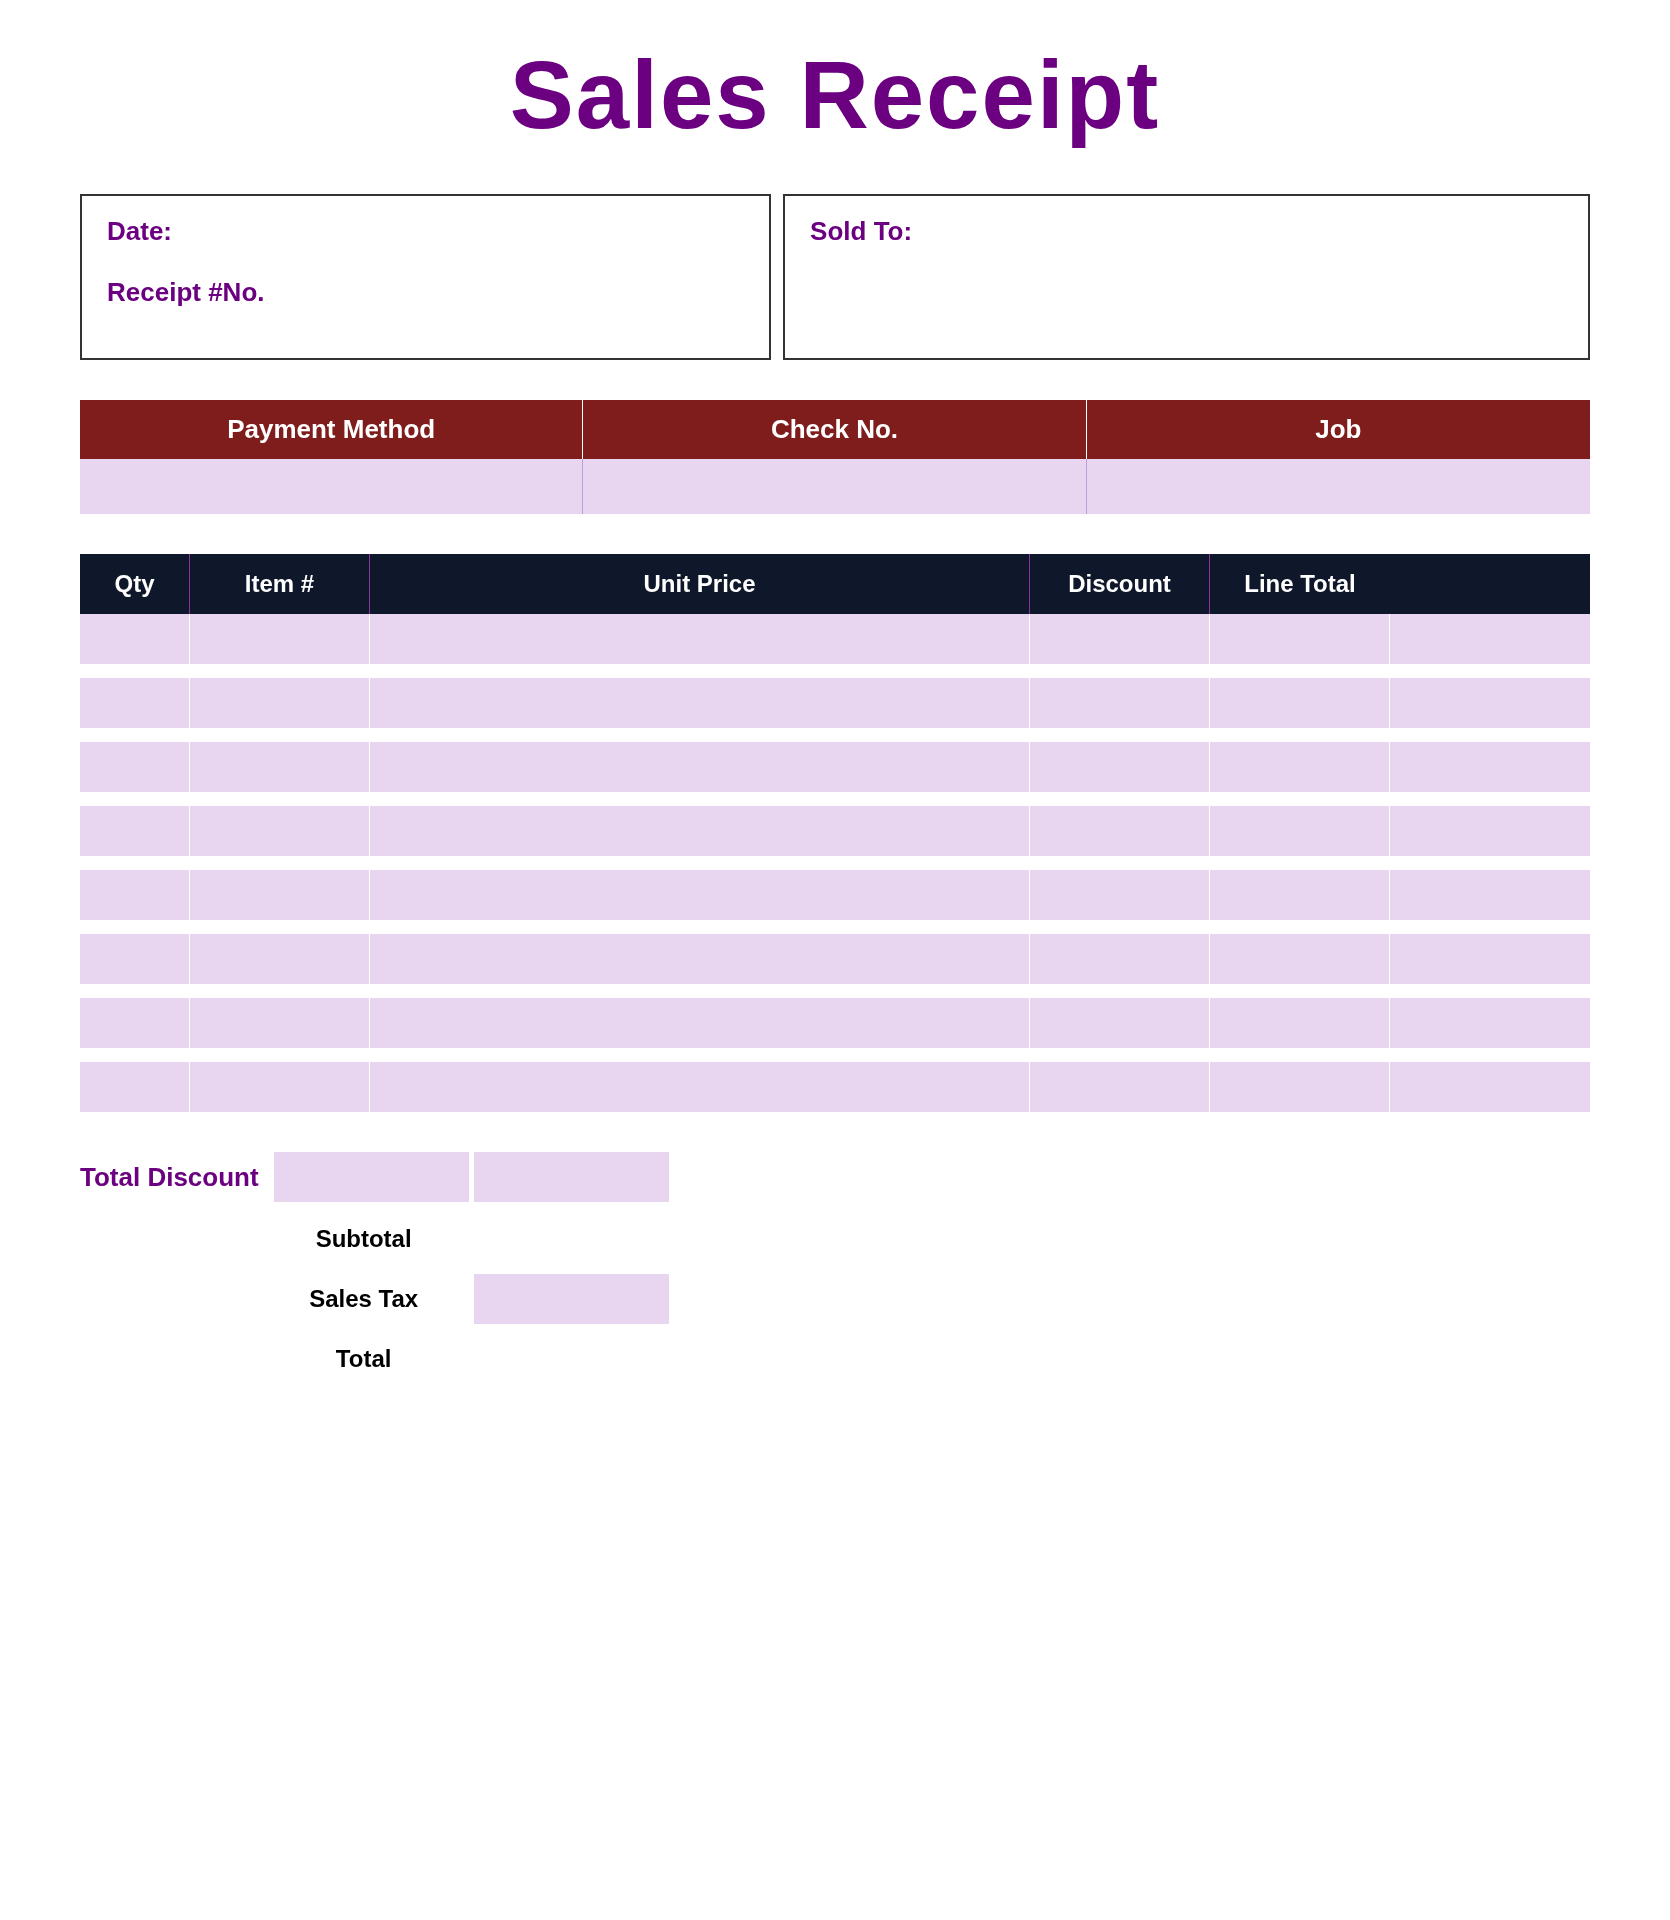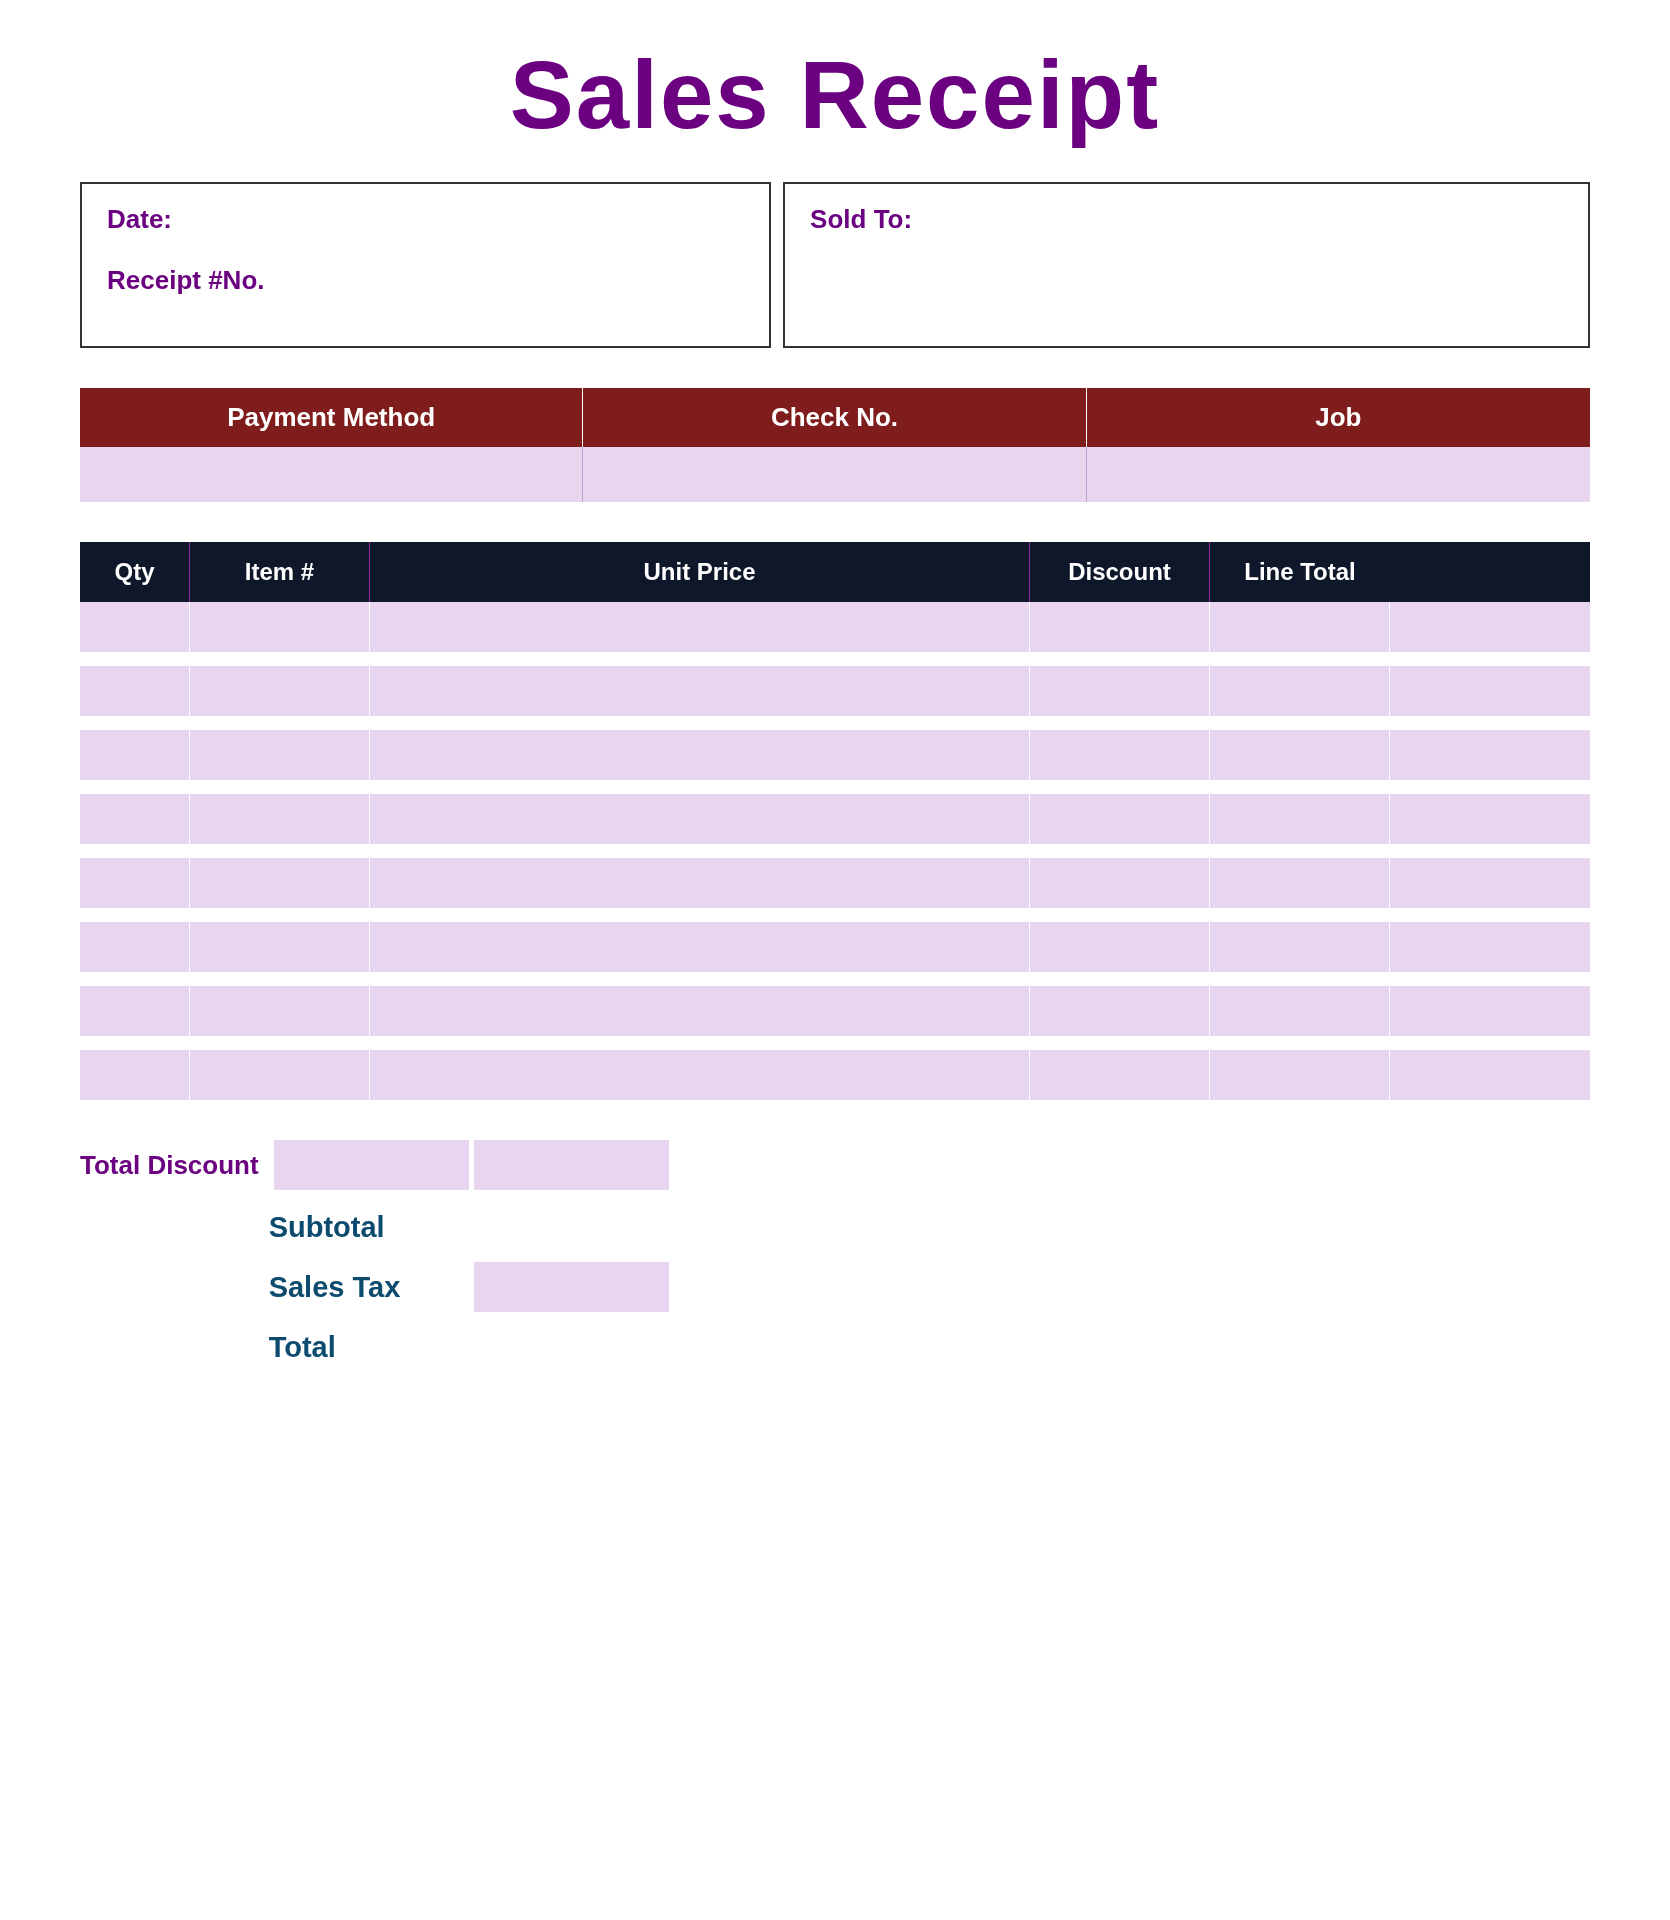--- a/index.html
+++ b/index.html
@@ -15,21 +15,21 @@
       min-height: 1920px;
       padding: 40px 80px;
     }
 
     .page-title {
       text-align: center;
       color: #6b0080;
       font-size: 96px;
       font-weight: 900;
       font-family: Arial, sans-serif;
-      margin-bottom: 32px;
+      margin-bottom: 44px;
       letter-spacing: 2px;
     }
 
     .info-section {
       display: flex;
       gap: 12px;
       margin-bottom: 40px;
     }
 
     .info-box {
@@ -185,24 +185,24 @@
     }
 
     .summary-row {
       display: flex;
       align-items: center;
       margin-bottom: 10px;
       width: 400px;
     }
 
     .summary-label {
-      color: #0c4a6e;
-      font-weight: 700;
-      font-size: 29px;
-      text-align: left;
+      color: #000000;
+      font-weight: 700;
+      font-size: 24px;
+      text-align: center;
       flex: 1;
       padding-right: 15px;
     }
 
     .summary-value {
       width: 195px;
       height: 50px;
     }
 
     .summary-value.filled {

